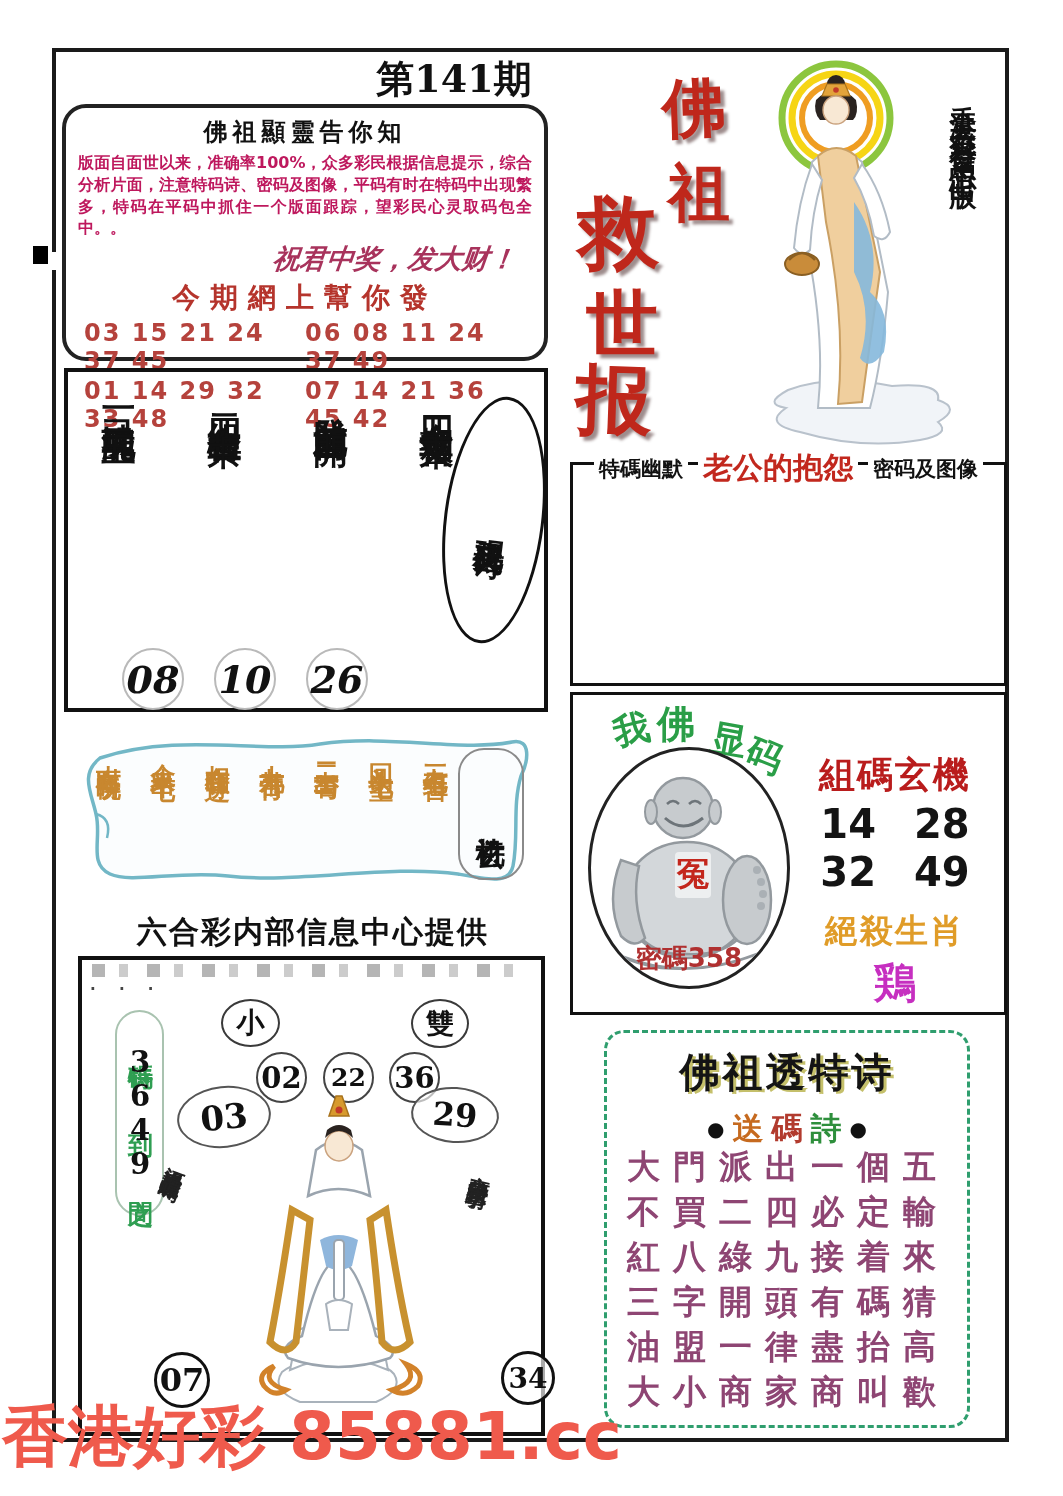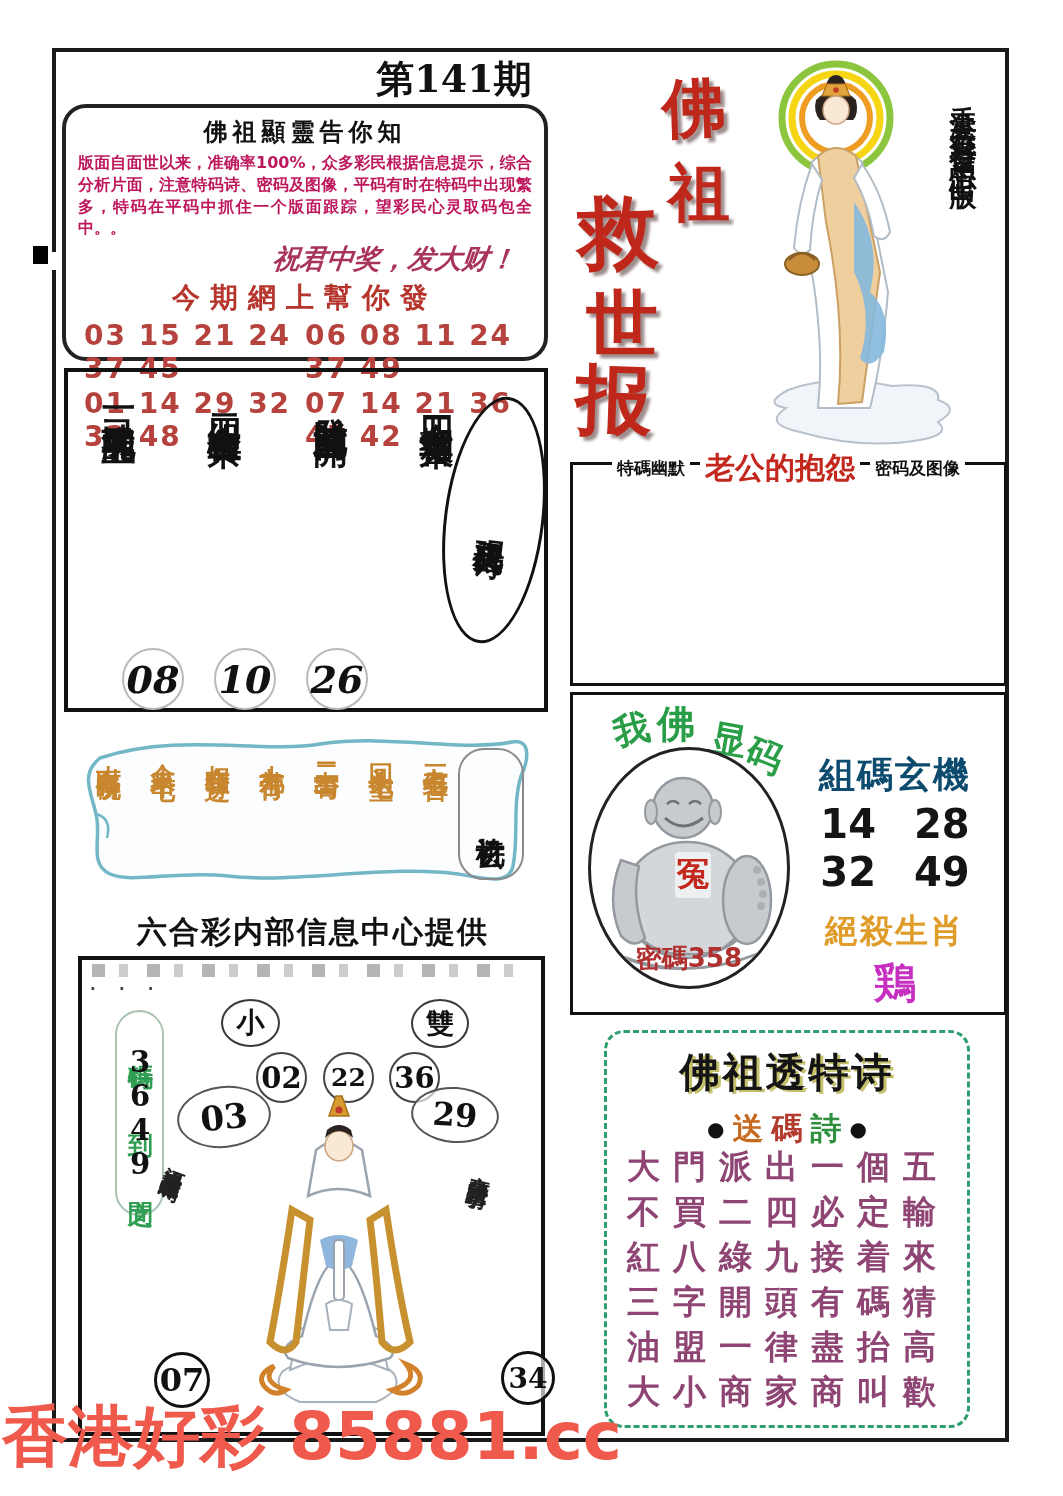--- a/index.html
+++ b/index.html
@@ -15,21 +15,21 @@
   
   .issue-title{left:334px;top:54px;width:240px;font-size:38px;font-weight:900;text-align:center;}
   
   .notice-box{left:62px;top:104px;width:486px;height:257px;border:4px solid #222;border-radius:24px;
               box-sizing:border-box;padding:8px 12px 0 12px;}
   .notice-title{font-size:24px;font-weight:900;letter-spacing:5px;text-align:center;}
   .notice-body{margin-top:4px;font-size:16px;line-height:1.36;font-weight:600;text-align:justify;color:#be185d;}
   .notice-wish{margin-top:2px;text-align:right;padding-right:16px;font-size:27px;font-weight:800;
                color:#a8335c;font-style:italic;transform:skewX(-6deg);}
   .notice-sub{margin-top:2px;text-align:center;font-size:28px;font-weight:900;color:#b5342c;letter-spacing:10px;}
-  .num-row{display:flex;justify-content:flex-start;padding:2px 6px 0 6px;font-size:28px;font-weight:800;
+  .num-row{display:flex;justify-content:flex-start;padding:2px 6px 0 6px;font-size:24px;font-weight:800;
            color:#b5423c;letter-spacing:2px;}
   
   .lingma-box{left:64px;top:368px;width:484px;height:344px;border:4px solid #111;box-sizing:border-box;}
   .lingma-cols{left:34px;top:18px;width:352px;height:264px;display:flex;flex-direction:row;justify-content:space-between;}
   .lingma-col{font-size:34px;font-weight:900;letter-spacing:3px;line-height:1;}
   .lingma-oval{left:376px;top:24px;width:94px;height:242px;border:3px solid #111;border-radius:50%;
                transform:rotate(7deg);display:flex;align-items:center;justify-content:center;}
   .lingma-oval-label{font-size:31px;font-weight:800;letter-spacing:2px;}
   .lingma-result{left:24px;top:276px;width:440px;height:62px;display:flex;align-items:center;}
   .lingma-label{font-size:42px;font-weight:900;}
@@ -72,36 +72,36 @@
   .mc0{left:662px;top:76px;font-size:64px;transform:rotate(-2deg);}
   .mc1{left:668px;top:162px;font-size:62px;}
   .mc2{left:578px;top:192px;font-size:80px;transform:rotate(-2deg);}
   .mc3{left:586px;top:288px;font-size:72px;}
   .mc4{left:576px;top:362px;font-size:76px;transform:rotate(2deg);}
   .publisher{left:950px;top:84px;height:350px;font-size:27px;font-weight:700;letter-spacing:7px;line-height:1;}
   
   .joke-box{left:570px;top:462px;width:437px;height:224px;border:3px solid #111;box-sizing:border-box;}
   .joke-header{position:absolute;top:-17px;left:0;right:0;display:flex;justify-content:center;align-items:center;gap:10px;}
   .joke-header>*{background:#fff;padding:0 5px;}
-  .joke-h-side{font-size:17px;font-weight:900;}
+  .joke-h-side{font-size:21px;font-weight:900;}
   .joke-h-title{font-size:30px;font-weight:900;color:#c2281e;}
   .joke-body{padding:12px 13px 0 13px;font-size:20px;font-weight:700;line-height:1.5;color:#101010;}
   .joke-body p{margin:0;}
   .joke-body p:first-child{text-indent:2em;}
   
   .buddha-box{left:570px;top:692px;width:437px;height:323px;border:3px solid #111;box-sizing:border-box;}
   .bud-cal{color:#2a9e47;font-weight:900;line-height:1;}
   .bc0{left:40px;top:16px;font-size:36px;transform:rotate(-14deg);}
   .bc1{left:84px;top:10px;font-size:38px;}
   .bc2{left:138px;top:26px;font-size:36px;transform:rotate(10deg);}
   .bc3{left:174px;top:42px;font-size:36px;transform:rotate(22deg);}
   .bud-ellipse{left:15px;top:52px;width:202px;height:242px;border:3px solid #222;border-radius:50%;box-sizing:border-box;overflow:hidden;}
   .belly-char{left:84px;top:102px;font-size:32px;font-weight:900;color:#c3271d;background:rgba(255,255,255,.6);padding:1px 2px;border-radius:4px;}
   .mima{left:0;right:0;bottom:10px;text-align:center;font-size:26px;font-weight:900;color:#b03030;}
-  .zuma-title{left:222px;top:56px;width:200px;text-align:center;font-size:36px;font-weight:900;color:#0c4a6e;letter-spacing:2px;}
+  .zuma-title{left:222px;top:56px;width:200px;text-align:center;font-size:36px;font-weight:900;color:#b91c1c;letter-spacing:2px;}
   .zuma-row{left:222px;width:200px;display:flex;justify-content:center;gap:38px;font-size:40px;font-weight:900;color:#141414;}
   .zr1{top:106px;} .zr2{top:154px;}
   .jue-sha{left:222px;top:214px;width:200px;text-align:center;font-size:33px;font-weight:900;color:#e09c28;letter-spacing:2px;}
   .zodiac{left:222px;top:260px;width:200px;text-align:center;font-size:42px;font-weight:900;color:#c62fc0;}
   
   .toute-box{left:604px;top:1030px;width:366px;height:398px;border:3px dashed #2f9e6e;border-radius:20px;box-sizing:border-box;}
   .toute-title{margin-top:12px;text-align:center;font-size:40px;font-weight:900;letter-spacing:3px;color:#141414;
                text-shadow:3px 2px 0 #c5c06b;}
   .toute-sub{margin-top:8px;display:flex;justify-content:center;align-items:center;gap:8px;font-weight:900;}
   .toute-sub .dot{font-size:20px;color:#111;}

